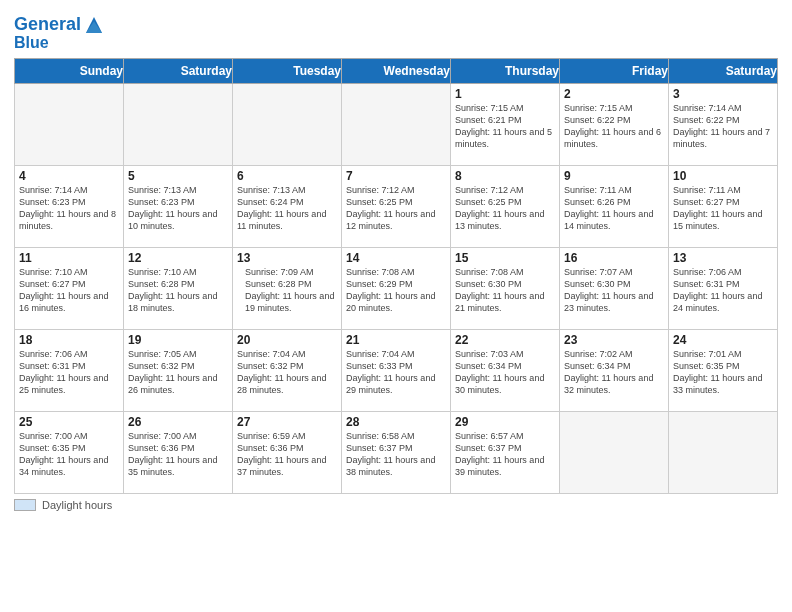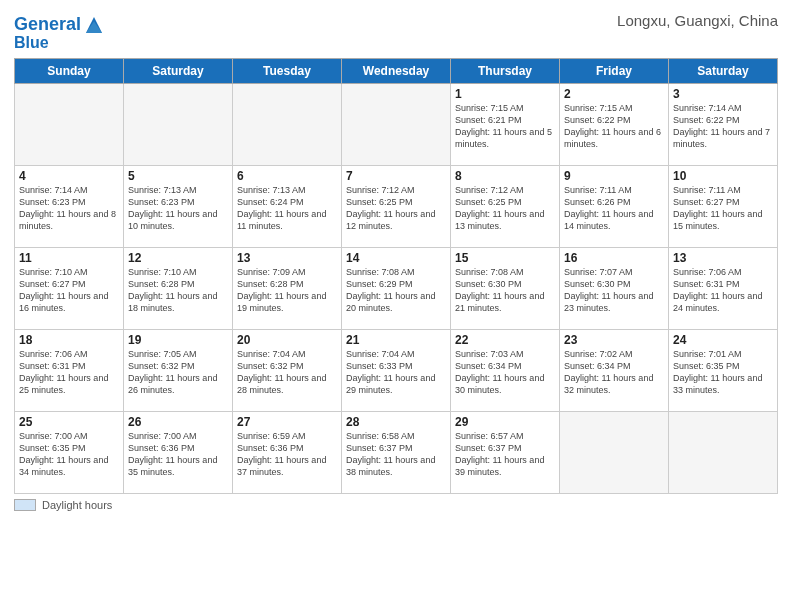--- a/index.html
+++ b/index.html
@@ -59,22 +59,22 @@
     .calendar-table {
       width: 100%;
       border-collapse: collapse;
       flex: 1;
     }
     .calendar-table th {
       background: #1a6fba;
       color: #fff;
       font-size: 12px;
       font-weight: bold;
-      text-align: center;
-      padding: 5px 15px;
+      text-align: right;
+      padding: 5px 0;
       border: 1px solid #aaa;
     }
     .calendar-table td {
       border: 1px solid #ccc;
       vertical-align: top;
       padding: 3px 4px;
       font-size: 9.5px;
       color: #333;
       width: calc(100% / 7);
       background: #fff;
@@ -126,21 +126,20 @@
           </span>
           <svg class="logo-icon" viewBox="0 0 30 30">
             <polygon points="4,26 15,4 26,26" fill="#1a6fba"></polygon>
             <polygon points="4,26 15,10 26,26" fill="#4a9fd4" opacity="0.5"></polygon>
           </svg>
         </div>
         <div class="logo-text" style="color:#1a6fba;font-size:16px;margin-top:-2px;">Blue</div>
       </div>
     </div>
     <div class="title-block">
-      <div class="sub-title">Longxu, Guangxi, China</div>
     </div>
   </div>
 
   <table class="calendar-table">
     <thead>
       <tr>
       <th>Sunday</th>
           <th>Saturday</th>
           <th>Tuesday</th>
           <th>Wednesday</th>
@@ -226,21 +225,21 @@
 Daylight: 11 hours and 16 minutes.</div>
           </td>
           <td>
             <span class="day-number">12</span>
             <div class="day-info" style="white-space: pre-line;">Sunrise: 7:10 AM
 Sunset: 6:28 PM
 Daylight: 11 hours and 18 minutes.</div>
           </td>
           <td>
             <span class="day-number">13</span>
-            <div class="day-info" style="white-space: pre-line;">Sunrise: 7:09 AM
+            <div class="day-info" style="white-space: pre-line; margin-left: 8px;">Sunrise: 7:09 AM
 Sunset: 6:28 PM
 Daylight: 11 hours and 19 minutes.</div>
           </td>
           <td>
             <span class="day-number">14</span>
             <div class="day-info" style="white-space: pre-line;">Sunrise: 7:08 AM
 Sunset: 6:29 PM
 Daylight: 11 hours and 20 minutes.</div>
           </td>
           <td>

